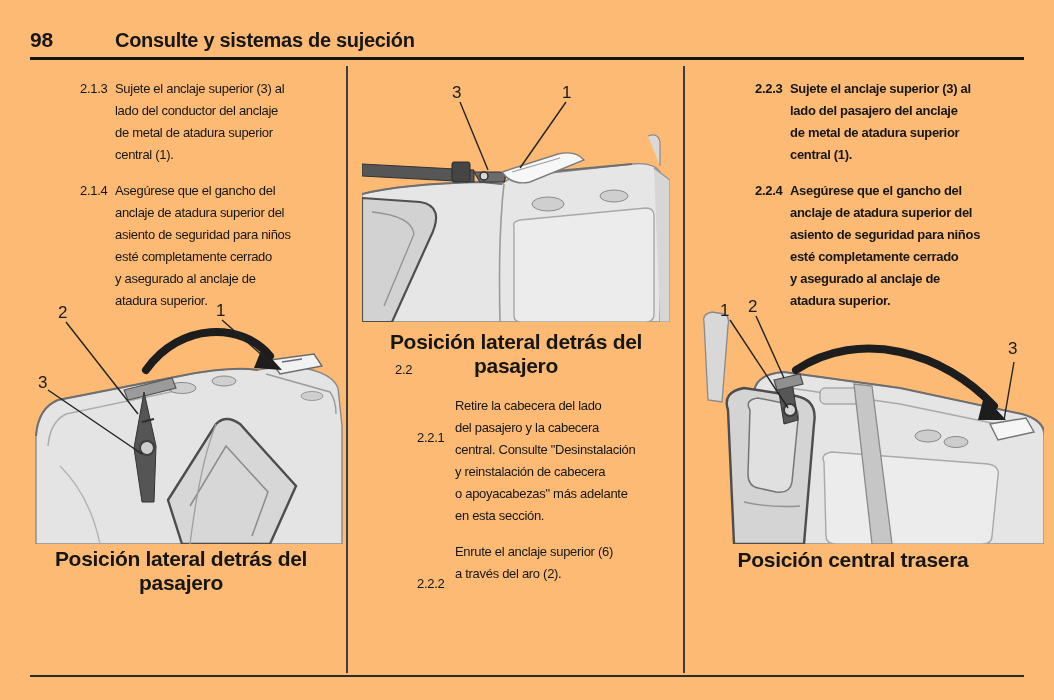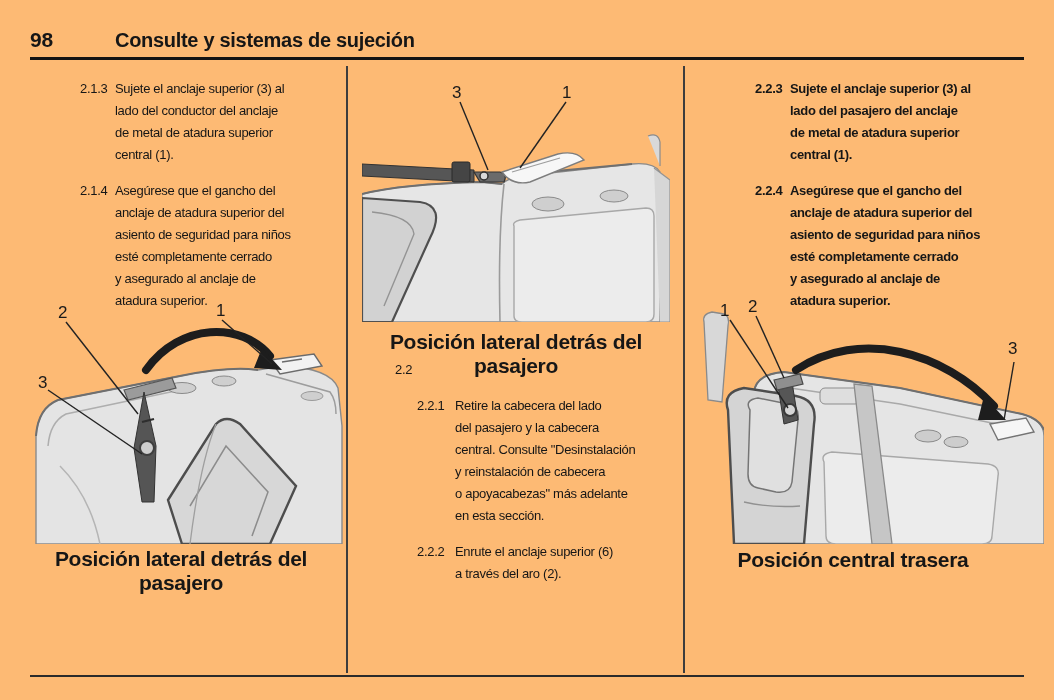--- a/index.html
+++ b/index.html
@@ -14,21 +14,21 @@
   .rule-bottom{position:absolute;left:30px;top:675px;width:994px;height:2px;background:#2b2b2b;}
   .vdivider{position:absolute;top:66px;width:2px;height:607px;background:#3d3d3d;}
   #divider-1{left:346px;}
   #divider-2{left:683px;}
   
   .textblock{position:absolute;font-size:13px;line-height:22px;letter-spacing:-0.3px;}
   .para{display:flex;margin-bottom:14px;}
   .para-num{flex:0 0 35px;white-space:nowrap;}
   .para-text{white-space:pre-line;width:232px;}
   .num-w42{flex-basis:42px;}
-  .num-w38{flex-basis:38px;}
+  .num-w38{flex-basis:38px;margin-top:32px;}
   .indent{margin-left:22px;}
   
   .caption{position:absolute;font-size:21px;font-weight:bold;text-align:center;letter-spacing:-0.3px;}
   
   .fig{position:absolute;}
   .fig-label{font-family:"Liberation Sans",sans-serif;font-size:17px;fill:#1a1a1a;}
   .leader{stroke:#232323;stroke-width:1.4;fill:none;}
 </style>
 </head>
 <body>

